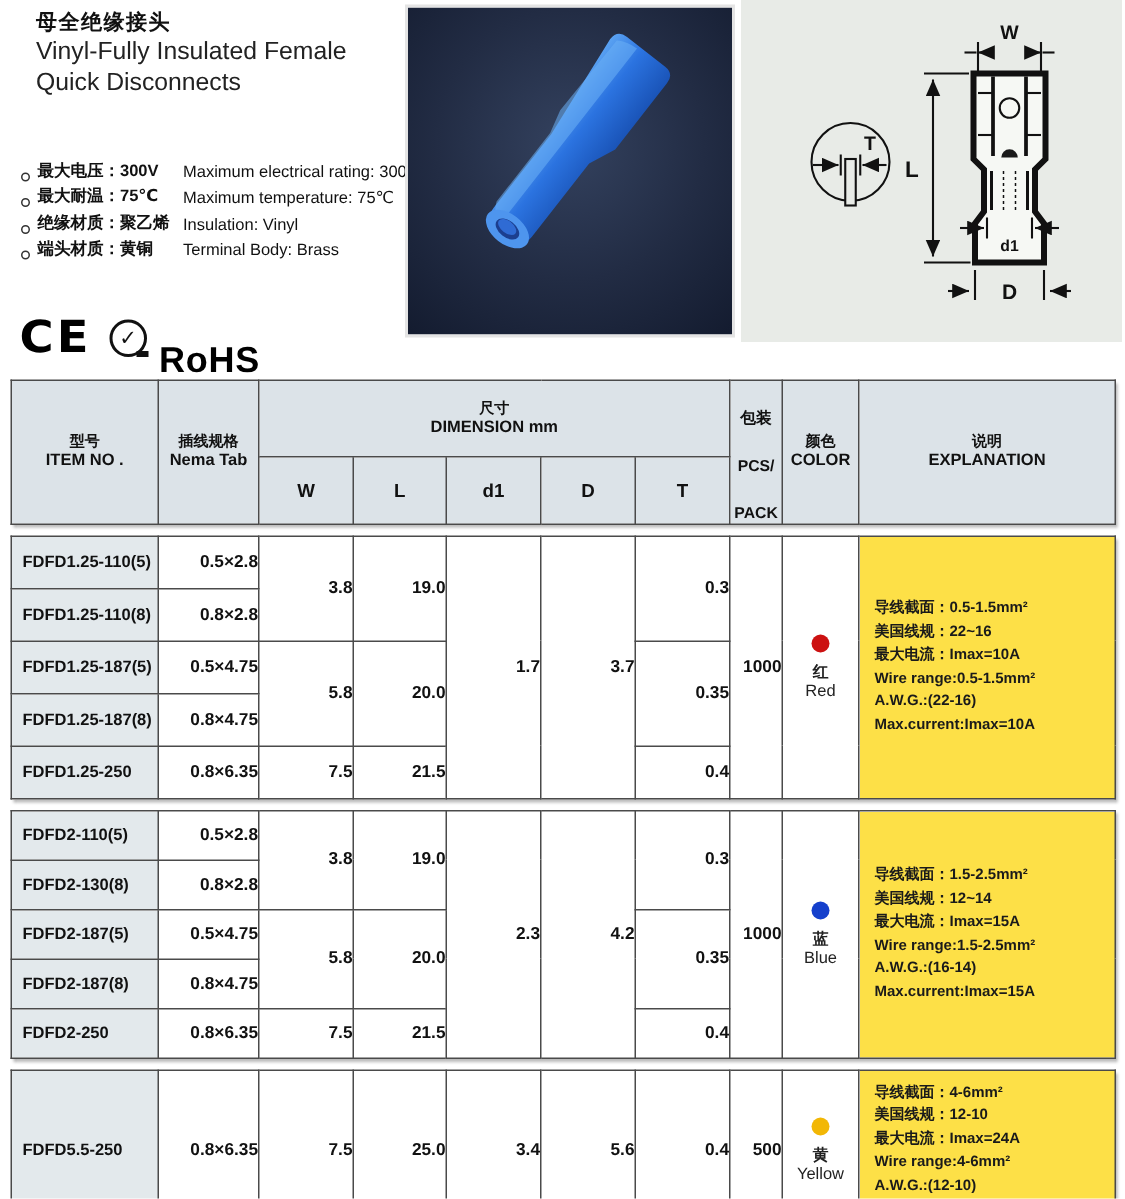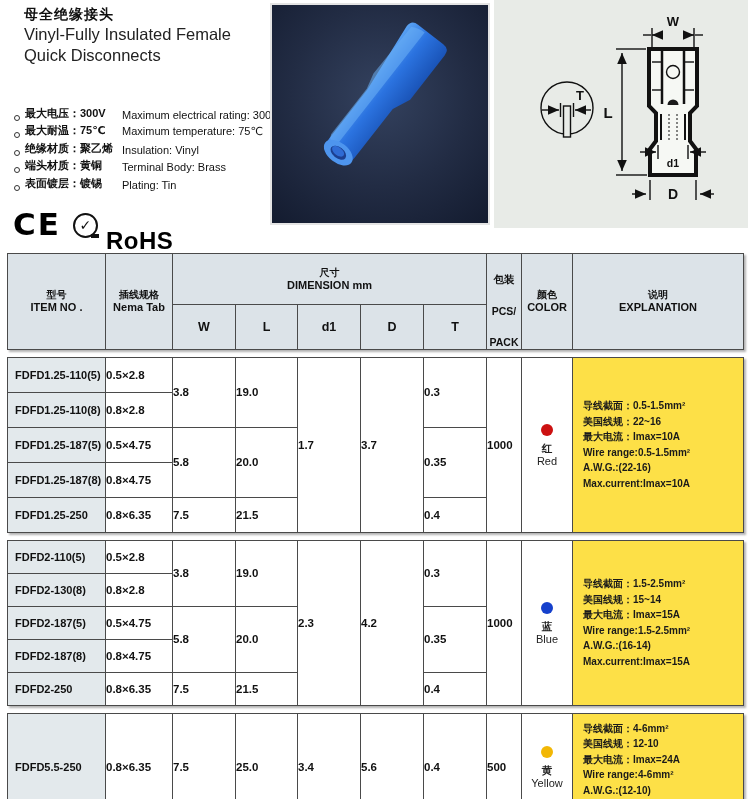--- a/index.html
+++ b/index.html
@@ -59,21 +59,21 @@
   .h-zh { font-size:10px; line-height:13px; }
   .h-en { font-size:11px; line-height:13px; }
   .h-en-sm { font-size:10.5px; line-height:11.5px;margin-top:20px; }
   .ht .r1 th { height:26px; }
   .ht .r2 th { height:24px; font-size:12.5px; }
 
   
   td.item { background:#e3e9ec; font-size:11px; font-weight:bold; color:#111;
             text-align:left; padding-left:7px; vertical-align:middle; white-space:nowrap; }
   td.num  { background:#fff; font-size:11.5px; font-weight:bold; color:#111;
-            text-align:left; vertical-align:middle; }
+            text-align:right; vertical-align:middle; }
   td.colorcell { background:#fff; text-align:center; vertical-align:middle; }
   .dot { display:inline-block; width:12px; height:12px; border-radius:50%; }
   .c-zh { font-size:10.5px; font-weight:bold; color:#222; line-height:13px; margin-top:2px; }
   .c-en { font-size:11px; color:#222; line-height:13px; }
   td.expl { background:#fde047; vertical-align:middle; padding-left:10px; }
   .expl-line { font-size:10px; font-weight:bold; color:#1a1a1a; line-height:15.5px;
                white-space:nowrap; }
 
   .g1 tr { height:35px;padding-left:44px; }
   .g2 tr { height:33px; }
@@ -106,25 +106,20 @@
   </div>
   <div class="spec-row">
     <span class="bullet"></span>
     <span class="spec-zh">绝缘材质：聚乙烯</span>
     <span class="spec-en">Insulation: Vinyl</span>
   </div>
   <div class="spec-row">
     <span class="bullet"></span>
     <span class="spec-zh">端头材质：黄铜</span>
     <span class="spec-en">Terminal Body: Brass</span>
-  </div>
-  <div class="spec-row">
-    <span class="bullet"></span>
-    <span class="spec-zh">表面镀层：镀锡</span>
-    <span class="spec-en">Plating: Tin</span>
   </div>
 </div>
 
 <div class="certs">
   <span class="ce-text">CE</span>
   <span class="cert-circle">✓</span>
   <span class="rohs-text">RoHS</span>
 </div>
 
 <div class="photo">
@@ -358,21 +353,21 @@
       <td class="num" rowspan="5">4.2</td>
       <td class="num" rowspan="2">0.3</td>
       <td class="num" rowspan="5">1000</td>
       <td class="colorcell" rowspan="5">
         <span class="dot" style="background: rgb(21, 64, 204);"></span>
         <div class="c-zh">蓝</div>
         <div class="c-en">Blue</div>
       </td>
       <td class="expl" rowspan="5">
         <div class="expl-line">导线截面：1.5-2.5mm²</div>
-        <div class="expl-line">美国线规：15~14</div>
+        <div class="expl-line">美国线规：12~14</div>
         <div class="expl-line">最大电流：Imax=15A</div>
         <div class="expl-line">Wire range:1.5-2.5mm²</div>
         <div class="expl-line">A.W.G.:(16-14)</div>
         <div class="expl-line">Max.current:Imax=15A</div>
       </td>
     </tr>
     <tr>
       <td class="item">FDFD2-130(8)</td>
       <td class="num">0.8×2.8</td>
     </tr>

